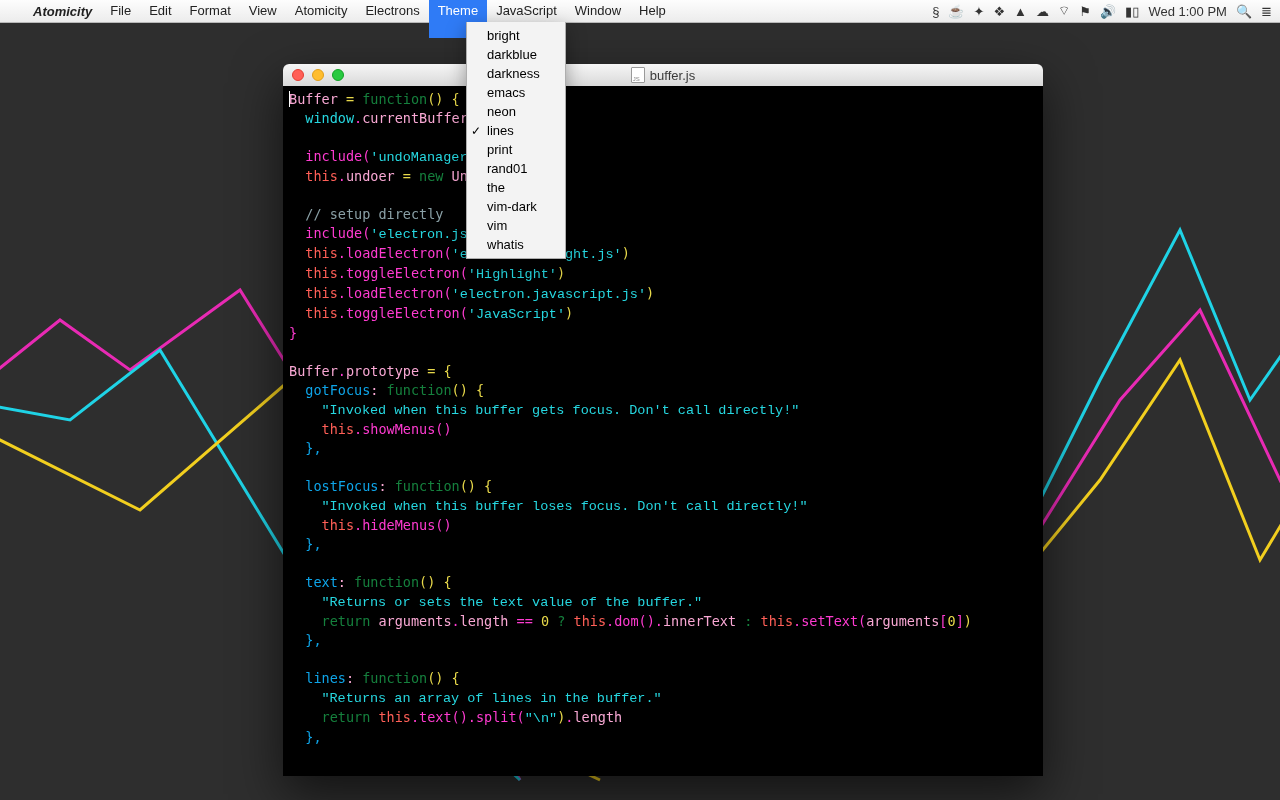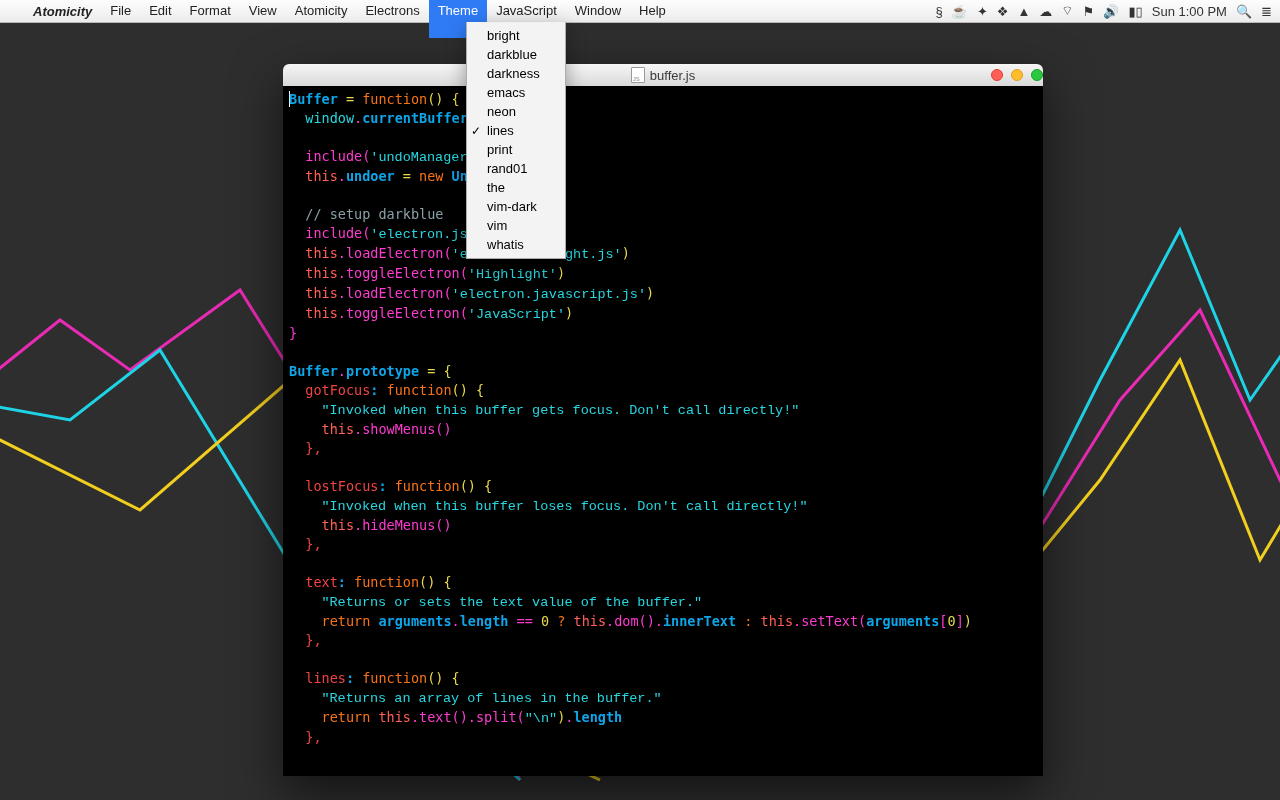--- a/index.html
+++ b/index.html
@@ -13,42 +13,42 @@
   .menubar .menu-item.active{background:#2f7bf6;color:#fff;}
   .menubar .spacer{flex:1;}
   .menubar .status{display:flex;align-items:center;gap:9px;padding-right:8px;font-size:13px;color:#333;}
   .menubar .status span{display:inline-block;}
   
   .dropdown{position:absolute;top:22px;left:466px;width:98px;background:#f3f3f3;border:1px solid #aeaeae;border-top:none;box-shadow:0 6px 18px rgba(0,0,0,0.35);z-index:30;padding:4px 0;font-size:13px;}
   .dropdown .dd-item{display:flex;align-items:center;height:19px;padding:0 6px 0 20px;position:relative;cursor:default;}
   .dropdown .dd-item .check{position:absolute;left:4px;font-size:12px;}
   
   .window{position:absolute;left:283px;top:64px;width:760px;height:712px;background:#000;border-radius:6px 6px 0 0;box-shadow:0 18px 50px rgba(0,0,0,0.6);z-index:10;overflow:hidden;}
-  .titlebar{height:22px;background:linear-gradient(#f6f6f6,#d9d9d9);border-bottom:1px solid #b0b0b0;display:flex;align-items:center;position:relative;justify-content:flex-end;}
+  .titlebar{height:22px;background:linear-gradient(#f6f6f6,#d9d9d9);border-bottom:1px solid #b0b0b0;display:flex;align-items:center;position:relative;}
   .traffic{display:flex;gap:8px;padding-left:9px;}
   .traffic .dot{width:12px;height:12px;border-radius:50%;}
   .dot.red{background:#ff5f57;border:1px solid #e33e32;box-sizing:border-box;}
   .dot.yellow{background:#ffbd2e;border:1px solid #e09e1a;box-sizing:border-box;}
   .dot.green{background:#28c940;border:1px solid #12a025;box-sizing:border-box;}
   .titlebar .title{position:absolute;left:0;right:0;text-align:center;font-size:13px;color:#3a3a3a;display:flex;justify-content:center;align-items:center;gap:5px;}
   .titlebar .doc-icon{width:12px;height:14px;background:#fff;border:1px solid #9a9a9a;border-radius:1px;position:relative;}
   .titlebar .doc-icon:after{content:"JS";position:absolute;font-size:6px;bottom:0;left:1px;color:#888;}
   .editor{position:absolute;top:22px;left:0;right:0;bottom:0;background:#000;font-family:Menlo,Consolas,monospace;font-size:13.5px;line-height:19px;white-space:pre;color:#eee;padding:4px 6px;overflow:hidden;}
   .editor .cursor{display:inline-block;width:1px;height:16px;background:#fff;vertical-align:text-bottom;margin-right:-1px;}
   
-  .c-kw{color:#f97316;}      
-  .c-name{color:#0ea5e9;font-weight:bold;}       
+  .c-kw{color:#15803d;}      
+  .c-name{color:#f9a8d4;}       
   .c-op{color:#e8d94a;}      
   .c-eq{color:#ff3bd1;}    
   .c-dot{color:#ff3bd1;}     
   .c-call{color:#ff3bd1;}    
   .c-this{color:#ff5f57;margin-top:18px;}    
   .c-str{color:#26d7e0;font-family:Liberation Mono, monospace;}     
   .c-cmt{color:#8aa0a6;}     
-  .c-key{color:#ef4444;}     
+  .c-key{color:#0ea5e9;}     
   .c-num{color:#e8d94a;}     
   .c-win{color:#26d7e0;}     
   .c-brace{color:#ff3bd1;}   
   .c-brace2{color:#e8d94a;}
   .c-sq{color:#ff3bd1;}      
 </style>
 </head>
 <body>
 
 <svg class="bg-lines">
@@ -78,21 +78,21 @@
     <span>§</span>
     <span>☕</span>
     <span>✦</span>
     <span>❖</span>
     <span>▲</span>
     <span>☁</span>
     <span>⌔</span>
     <span>⚑</span>
     <span>🔊</span>
     <span>▮▯</span>
-    <span>Sun 1:00 PM</span>
+    <span>Wed 1:00 PM</span>
     <span>🔍</span>
     <span>≣</span>
   </div>
 </div>
 
 <div class="dropdown">
   <div class="dd-item">
       <span>bright</span>
     </div>
   <div class="dd-item">
@@ -142,21 +142,21 @@
       <span class="doc-icon"></span>
       <span>buffer.js</span>
     </div>
   </div>
   <div class="editor"><span class="cursor"></span><span class="c-name">Buffer</span><span class="c-op"> = </span><span class="c-kw">function</span><span class="c-brace2">() {</span>
 <span class="c-win">  window</span><span class="c-dot">.</span><span class="c-name">currentBuffer</span>
 <span></span>
 <span class="c-call">  include(</span><span class="c-str">'undoManager.</span>
 <span class="c-this">  this</span><span class="c-dot">.</span><span class="c-name">undoer</span><span class="c-op"> = </span><span class="c-kw">new </span><span class="c-name">Un</span>
 <span></span>
-<span class="c-cmt">  // setup darkblue</span>
+<span class="c-cmt">  // setup directly</span>
 <span class="c-call">  include(</span><span class="c-str">'electron.js'</span>
 <span class="c-this">  this</span><span class="c-dot">.</span><span class="c-call">loadElectron(</span><span class="c-str">'el          ight.js'</span><span class="c-brace2">)</span>
 <span class="c-this">  this</span><span class="c-dot">.</span><span class="c-call">toggleElectron(</span><span class="c-str">'Highlight'</span><span class="c-brace2">)</span>
 <span class="c-this">  this</span><span class="c-dot">.</span><span class="c-call">loadElectron(</span><span class="c-str">'electron.javascript.js'</span><span class="c-brace2">)</span>
 <span class="c-this">  this</span><span class="c-dot">.</span><span class="c-call">toggleElectron(</span><span class="c-str">'JavaScript'</span><span class="c-brace2">)</span>
 <span class="c-brace">}</span>
 <span></span>
 <span class="c-name">Buffer</span><span class="c-dot">.</span><span class="c-name">prototype</span><span class="c-brace2"> = {</span>
 <span class="c-key">  gotFocus</span><span class="c-name">: </span><span class="c-kw">function</span><span class="c-brace2">() {</span>
 <span class="c-str">    "Invoked when this buffer gets focus. Don't call directly!"</span>

